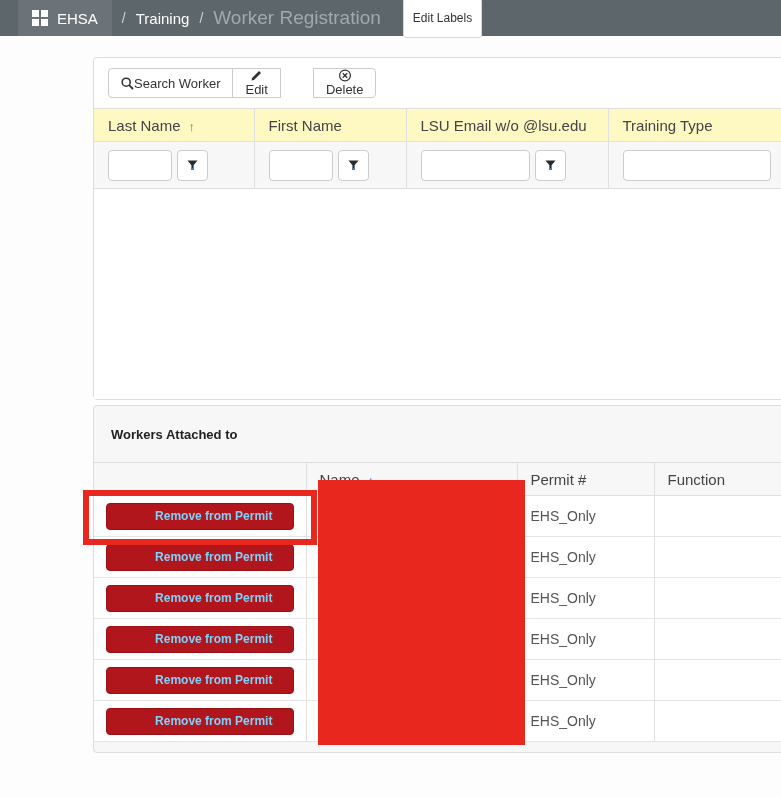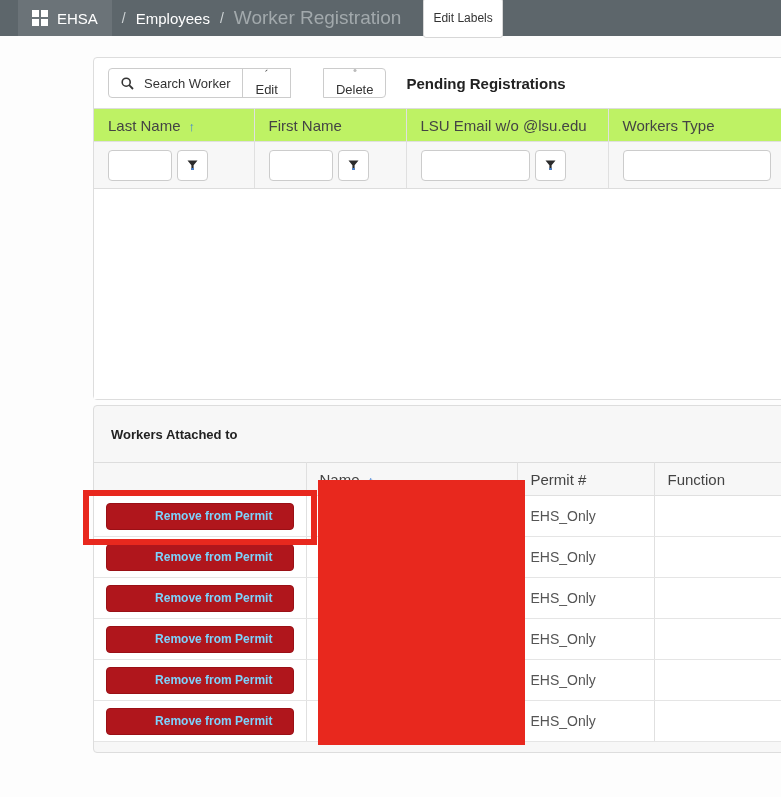--- a/index.html
+++ b/index.html
@@ -23,34 +23,34 @@
 
   
   .panel { position:absolute; left:93px; width:700px; background:#fff;
            border:1px solid #ddd; border-radius:4px; }
   #panel-pending { top:57px; height:343px; }
   #panel-workers { top:405px; height:348px; background:#f7f7f7; }
 
   
   .toolbar { height:50px; display:flex; align-items:center; padding:0 14px; }
   .btn-group { display:flex; }
-  .btn { display:flex; align-items:center; gap:10px; height:30px; padding:0 12px;
+  .btn { display:flex; align-items:center; gap:0; height:30px; padding:0 12px;
          background:#fff; border:1px solid #ccc; font-size:13px; color:#333; cursor:pointer;
          font-family:"Liberation Sans", sans-serif; }
   .btn + .btn { margin-left:-1px;flex-direction:column; }
   .btn:first-child { border-radius:4px 0 0 4px; }
   .btn:last-child { border-radius:0 4px 4px 0;margin-left:32px; }
   .section-title { font-weight:bold; font-size:15px; color:#222; margin-left:20px; }
 
   
   table { border-collapse:collapse; table-layout:fixed; width:698px; }
   th, td { border-right:1px solid #e0e0e0; text-align:left; font-weight:normal; }
   th:last-child, td:last-child { border-right:none; }
 
-  #pending-table thead th { height:33px; background:#bef264; border-top:1px solid #ddd;
+  #pending-table thead th { height:33px; background:#fef9c3; border-top:1px solid #ddd;
       border-bottom:1px solid #e0e0e0; font-size:15px; color:#444; padding-left:14px; }
   .filter-row td { height:47px; background:#f7f7f7; border-bottom:1px solid #ddd;
       padding:0 8px 0 14px; vertical-align:middle; }
   .filter-cell { display:flex; align-items:center; gap:5px; }
   .filter-input { height:31px; border:1px solid #ccc; border-radius:4px; background:#fff; padding:0 6px;
       font-family:"Liberation Sans", sans-serif; font-size:13px; }
   .fi-0 { width:64px; } .fi-1 { width:64px; } .fi-2 { width:109px; } .fi-3 { width:148px; }
   .funnel-btn { width:31px; height:31px; background:#fff; border:1px solid #ccc; border-radius:4px;
       display:flex; align-items:center; justify-content:center; cursor:pointer; flex:none; }
   .sort-arrow { color:#3b7dd8; font-size:13px; margin-left:8px; }
@@ -88,21 +88,21 @@
   <div class="brand">
     <span class="grid-icon">
       <span></span>
         <span></span>
         <span></span>
         <span></span>
     </span>
     <span class="brand-label">EHSA</span>
   </div>
   <span class="crumb-sep">/</span>
-  <span class="crumb">Employees</span>
+  <span class="crumb">Training</span>
   <span class="crumb-sep">/</span>
   <span class="crumb current">Worker Registration</span>
   <button class="edit-labels-btn">Edit Labels</button>
 </div>
 
 <div class="panel" id="panel-pending">
   <div class="toolbar">
     <div class="btn-group">
       <button class="btn">
         <svg class="icon-svg" width="13" height="13" viewBox="0 0 13 13">
@@ -118,38 +118,37 @@
         <span>Edit</span>
       </button>
       <button class="btn">
         <svg class="icon-svg" width="14" height="14" viewBox="0 0 14 14">
           <circle cx="7" cy="7" r="5.8" fill="none" stroke="#333" stroke-width="1.3"></circle>
           <path d="M4.6 4.6 L9.4 9.4 M9.4 4.6 L4.6 9.4" stroke="#333" stroke-width="1.4"></path>
         </svg>
         <span>Delete</span>
       </button>
     </div>
-    <span class="section-title">Pending Registrations</span>
   </div>
 
   <table id="pending-table">
     <colgroup>
         <col style="width:160px">
         <col style="width:152px">
         <col style="width:202px">
         <col>
       </colgroup>
     <thead>
       <tr>
         <th>
           <span>Last Name</span><span class="sort-arrow">↑</span>
         </th>
         <th><span>First Name</span></th>
         <th><span>LSU Email w/o @lsu.edu</span></th>
-        <th><span>Workers Type</span></th>
+        <th><span>Training Type</span></th>
       </tr>
       <tr class="filter-row">
         <td>
             <div class="filter-cell">
           <input class="filter-input fi-0" value="" style="">
           <button class="funnel-btn">
             <svg class="icon-svg" width="11" height="11" viewBox="0 0 11 11">
                   <path d="M0.5 0.5 H10.5 L6.6 5.2 V10 L4.4 10 V5.2 Z" fill="#2b2b2b"></path>
                   <rect x="4.4" y="8" width="2.2" height="2" fill="#3b7dd8"></rect>
                 </svg>

